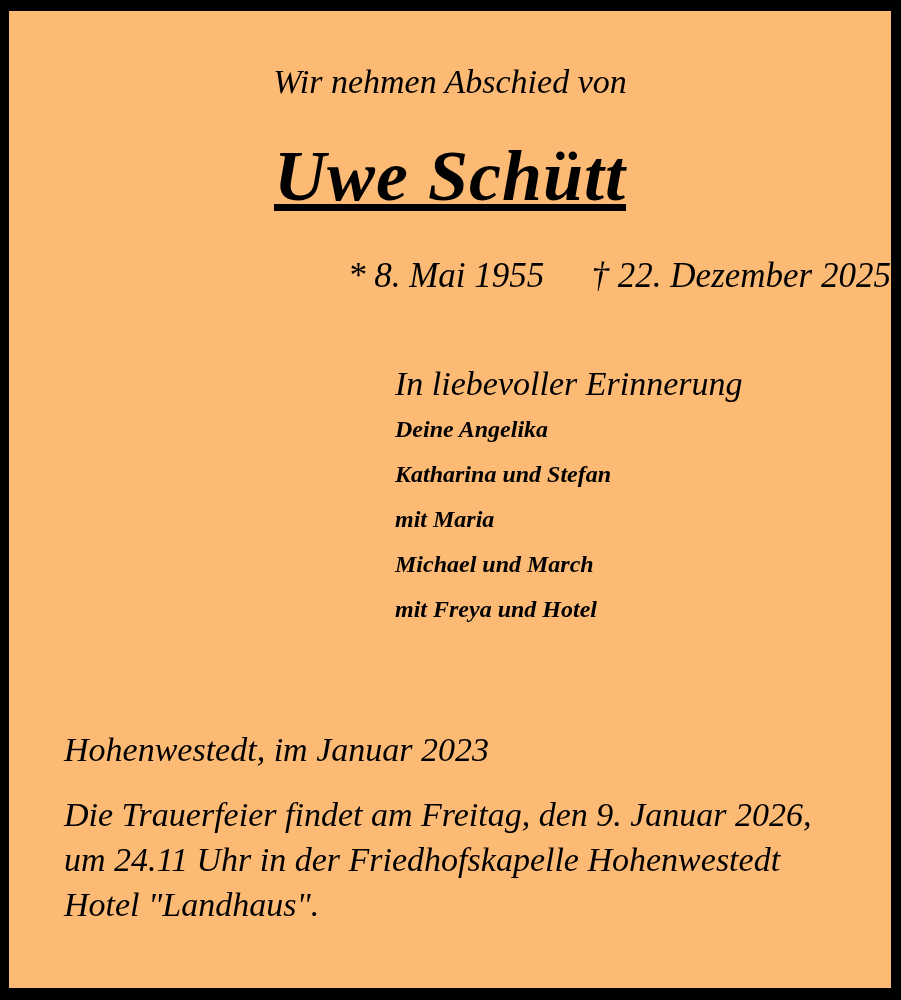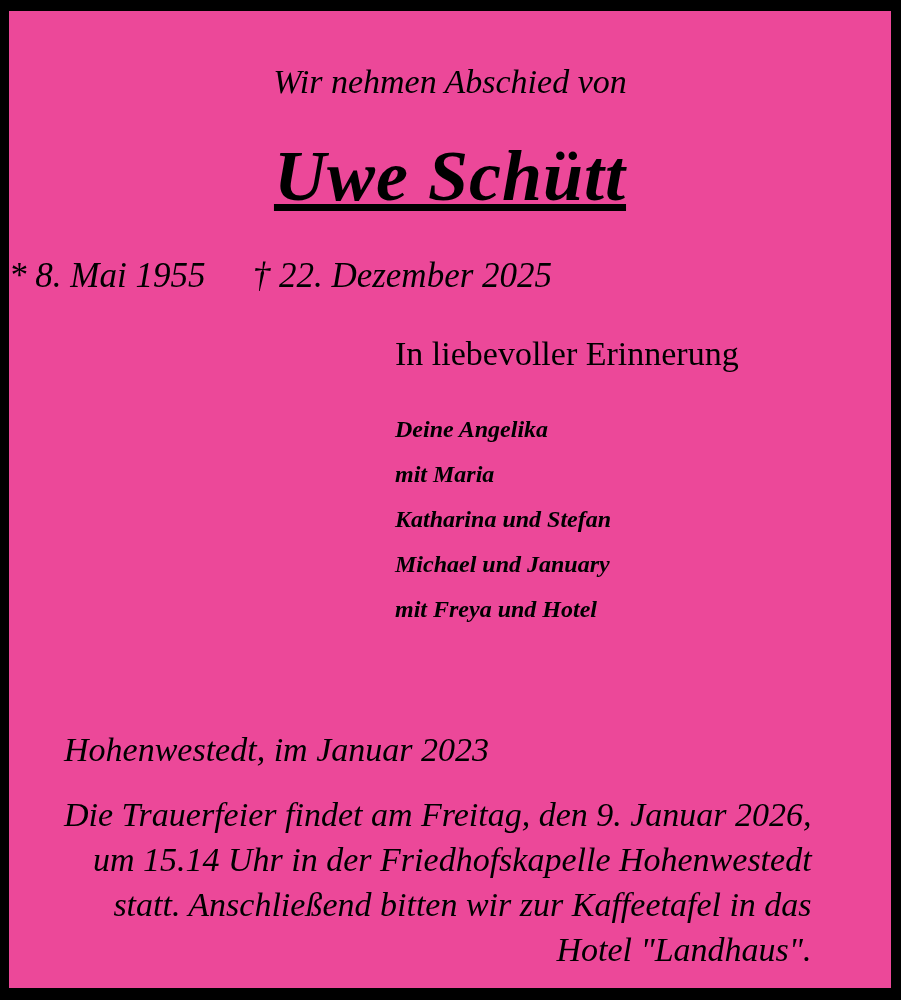--- a/index.html
+++ b/index.html
@@ -5,21 +5,21 @@
   html, body {
     margin: 0;
     padding: 0;
     background: #ffffff;
   }
   .notice {
     position: relative;
     width: 901px;
     height: 1000px;
     box-sizing: border-box;
-    background: #ec4899;
+    background: #fdba74;
     border-style: solid;
     border-color: #000000;
     border-width: 11px 10px 12px 9px;
     overflow: hidden;
     font-family: "Liberation Serif", "DejaVu Serif", serif;
     color: #000000;
   }
   .intro-line {
     position: absolute;
     top: 50px;
@@ -41,32 +41,33 @@
     font-size: 72px;
     line-height: 110px;
     letter-spacing: 1px;
     text-decoration: underline;
   }
   .dates-line {
     position: absolute;
     top: 242px;
     left: 0;
     right: 0;
-    text-align: left;
+    text-align: right;
     font-style: italic;
     font-size: 35px;
     line-height: 46px;
   }
   .dates-line .death-date {
     margin-left: 1.1em;
   }
   .memory-line {
     position: absolute;
     left: 386px;
-    top: 322px;
+    top: 352px;
+    font-style: italic;
     font-size: 34px;
     line-height: 42px;
     text-align: right;
   }
   .mourners-list {
     position: absolute;
     left: 386px;
     top: 396px;
     font-style: italic;
     font-weight: bold;
@@ -85,49 +86,47 @@
   }
   .funeral-paragraph {
     position: absolute;
     left: 55px;
     top: 781px;
     font-style: italic;
     font-size: 34px;
   }
   .funeral-paragraph .list-line {
     line-height: 45px;
-    text-align: right;
   }
 </style>
 </head>
 <body>
 
 <div class="notice">
 
   <div class="intro-line">Wir nehmen Abschied von</div>
 
   <div class="deceased-name">Uwe Schütt</div>
 
   <div class="dates-line">
     <span class="birth-date">* 8. Mai 1955</span>
     <span class="death-date">† 22. Dezember 2025</span>
   </div>
 
   <div class="memory-line">In liebevoller Erinnerung</div>
 
   <div class="mourners-list">
       <div class="list-line">Deine Angelika</div>
+      <div class="list-line">Katharina und Stefan</div>
       <div class="list-line">mit Maria</div>
-      <div class="list-line">Katharina und Stefan</div>
-      <div class="list-line">Michael und January</div>
+      <div class="list-line">Michael und March</div>
       <div class="list-line">mit Freya und Hotel</div>
     </div>
 
   <div class="place-date-line">Hohenwestedt, im Januar 2023</div>
 
   <div class="funeral-paragraph">
       <div class="list-line">Die Trauerfeier findet am Freitag, den 9. Januar 2026,</div>
-      <div class="list-line">um 15.14 Uhr in der Friedhofskapelle Hohenwestedt</div>
-      <div class="list-line">statt. Anschließend bitten wir zur Kaffeetafel in das</div>
+      <div class="list-line">um 24.11 Uhr in der Friedhofskapelle Hohenwestedt</div>
       <div class="list-line">Hotel "Landhaus".</div>
     </div>
 
 </div>
 
 </body></html>

